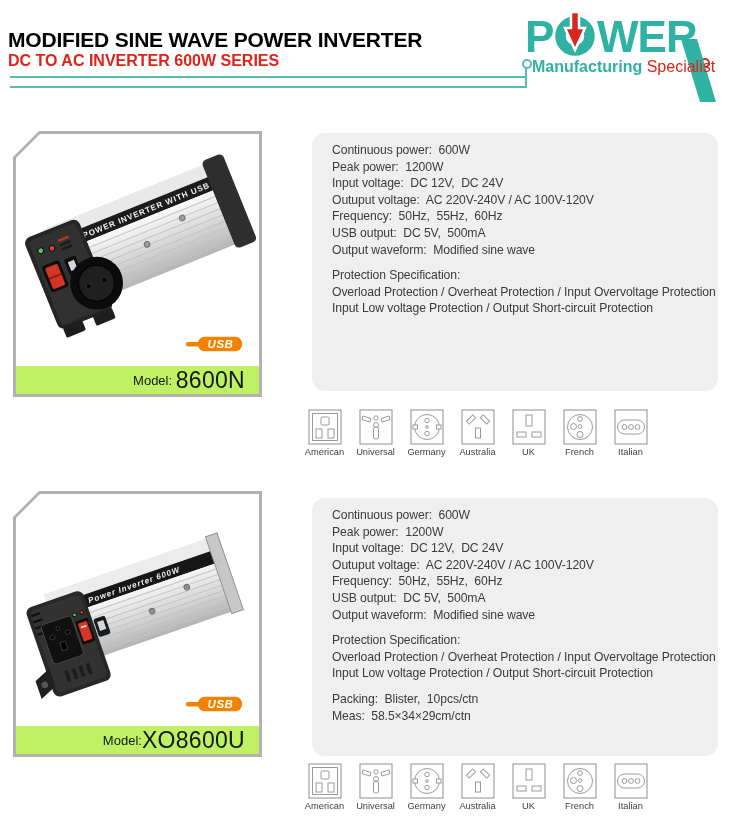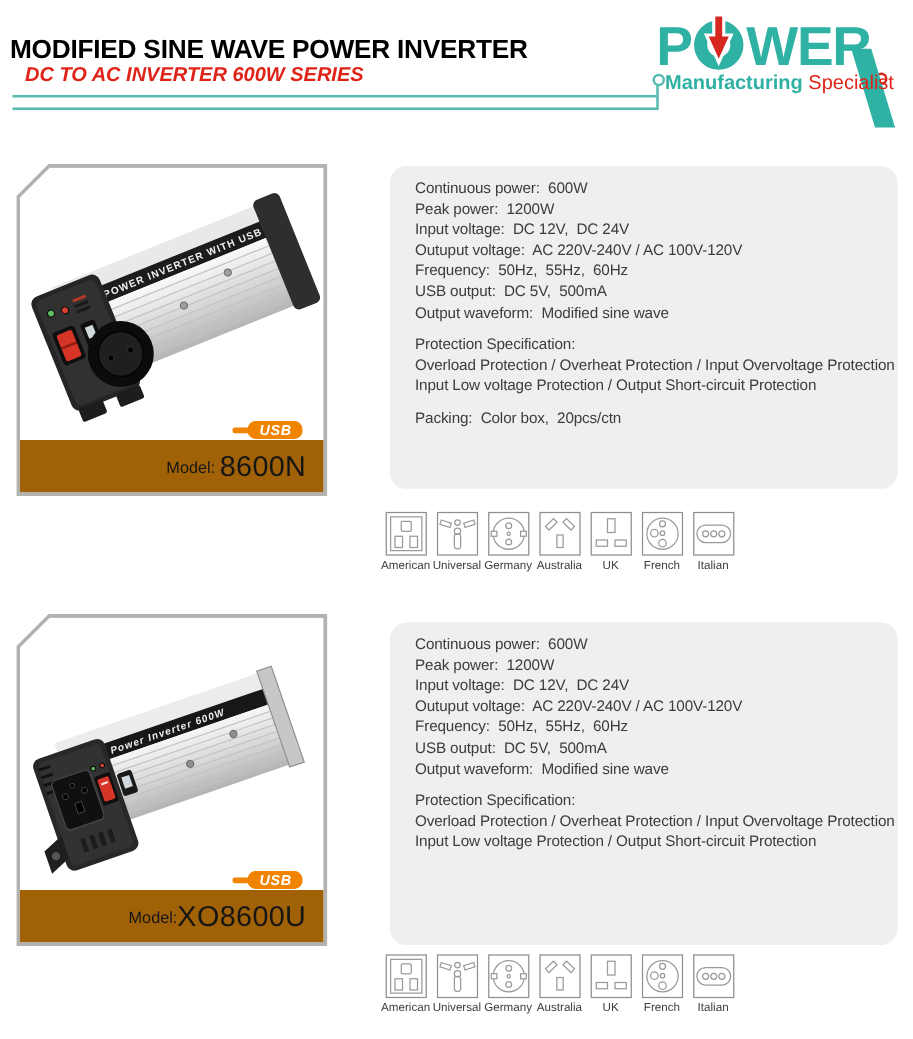--- a/index.html
+++ b/index.html
@@ -1,51 +1,51 @@
 <!DOCTYPE html>
 <html><head>
 <meta charset="utf-8">
 <style>
   html,body{margin:0;padding:0;background:#fff;}
   .page{position:relative;width:730px;height:831px;background:#fff;overflow:hidden;
         font-family:"Liberation Sans", sans-serif;}
   
   .title1{position:absolute;left:8px;top:28px;font-size:21px;font-weight:bold;color:#000000;letter-spacing:-0.2px;white-space:pre;}
-  .title2{position:absolute;left:20px;top:52px;font-size:16px;font-weight:bold;color:#e02318;white-space:pre;font-style:italic;}
+  .title2{position:absolute;left:8px;top:52px;font-size:16px;font-weight:bold;color:#e02318;white-space:pre;}
   .rule{position:absolute;left:10px;width:516px;height:2px;background:#57bcaf;}
   .rule1{top:76px;} .rule2{top:86px;}
   .rule-vert{position:absolute;left:525px;top:67px;width:2px;height:21px;background:#57bcaf;}
   .dot{position:absolute;width:6px;height:6px;border-radius:50%;background:#fff;}
   .dot-left{left:522px;top:59px;border:2px solid #57bcaf;}
   .dot-right{left:700px;top:58px;border:2px solid #d6281e;}
   .logo-svg{position:absolute;left:513px;top:6px;width:212px;height:102px;overflow:visible;}
   .tagline{position:absolute;left:532px;top:58px;font-size:16px;white-space:pre;}
   .tagline .tl{color:#2fb1a3;font-weight:bold;}
   .tagline .tr{color:#e02318;}
   
   .card{position:absolute;left:13px;width:249px;height:266px;}
   .card1{top:131px;} .card2{top:491px;}
   .card-frame{position:absolute;inset:0;background:#b2b2ae;
      clip-path:polygon(26px 0,100% 0,100% 100%,0 100%,0 26px);}
   .card-inner{position:absolute;inset:3px;background:#fff;
      clip-path:polygon(24px 0,100% 0,100% 100%,0 100%,0 24px);}
   .photo{position:absolute;left:9px;top:8px;width:226px;height:200px;overflow:visible;}
-  .model-bar{position:absolute;left:0;right:0;bottom:0;height:42px;background:#a16207;
+  .model-bar{position:absolute;left:0;right:0;bottom:0;height:28px;background:#bef264;
      display:flex;align-items:center;justify-content:flex-end;padding-right:14px;box-sizing:border-box;}
   .model-prefix{font-size:13px;color:#161616;white-space:pre;}
   .model-number{font-size:23px;color:#161616;letter-spacing:0.3px;}
   .usb-badge{position:absolute;right:16px;bottom:42px;width:58px;height:16px;overflow:visible;}
   
   .spec-box{position:absolute;left:312px;width:406px;height:258px;background:#efefef;border-radius:13px;
      box-sizing:border-box;padding:9px 0 0 20px;overflow:hidden;}
   .spec1{top:133px;} .spec2{top:498px;}
   .spec-line{height:16.6px;line-height:16.6px;font-size:12.2px;color:#3c3c3c;white-space:pre;letter-spacing:-0.1px;}
   .spec-gap{height:9px;}
   
-  .plug-row{position:absolute;left:305px;display:flex;gap:2px;align-items:flex-end;}
+  .plug-row{position:absolute;left:305px;display:flex;gap:12px;align-items:flex-end;}
   .plugs1{top:409px;} .plugs2{top:763px;}
   .plug-item{width:39px;display:flex;flex-direction:column;align-items:center;}
   .plug-svg{width:34px;height:36px;}
   .plug-label{margin-top:2px;font-size:9.3px;color:#3d3d3d;white-space:nowrap;}
 </style>
 </head>
 <body>
 
 <div class="page">
 
@@ -124,21 +124,20 @@
     <div class="spec-line">Input voltage:  DC 12V,  DC 24V</div>
     <div class="spec-line">Outuput voltage:  AC 220V-240V / AC 100V-120V</div>
     <div class="spec-line">Frequency:  50Hz,  55Hz,  60Hz</div>
     <div class="spec-line">USB output:  DC 5V,  500mA</div>
     <div class="spec-line">Output waveform:  Modified sine wave</div>
     <div class="spec-gap"></div>
     <div class="spec-line">Protection Specification:</div>
     <div class="spec-line">Overload Protection / Overheat Protection / Input Overvoltage Protection</div>
     <div class="spec-line">Input Low voltage Protection / Output Short-circuit Protection</div>
     <div class="spec-gap"></div>
-    <div class="spec-line">Packing:  Color box,  20pcs/ctn</div>
   </div>
 
   <div class="plug-row plugs1">
     <div class="plug-item">
       <svg class="plug-svg" viewBox="0 0 34 36">
           <rect x="1" y="1" width="32" height="34" fill="#fff" stroke="#8e8e8e"></rect>
           <rect x="4.5" y="4.5" width="25" height="27" fill="none" stroke="#9a9a9a"></rect>
           <rect x="13" y="8" width="8" height="8" rx="1" fill="none" stroke="#9a9a9a"></rect>
           <rect x="8" y="20" width="6" height="9" fill="none" stroke="#9a9a9a"></rect>
           <rect x="20" y="20" width="6" height="9" fill="none" stroke="#9a9a9a"></rect>
@@ -273,20 +272,22 @@
     <div class="spec-line">Input voltage:  DC 12V,  DC 24V</div>
     <div class="spec-line">Outuput voltage:  AC 220V-240V / AC 100V-120V</div>
     <div class="spec-line">Frequency:  50Hz,  55Hz,  60Hz</div>
     <div class="spec-line">USB output:  DC 5V,  500mA</div>
     <div class="spec-line">Output waveform:  Modified sine wave</div>
     <div class="spec-gap"></div>
     <div class="spec-line">Protection Specification:</div>
     <div class="spec-line">Overload Protection / Overheat Protection / Input Overvoltage Protection</div>
     <div class="spec-line">Input Low voltage Protection / Output Short-circuit Protection</div>
     <div class="spec-gap"></div>
+    <div class="spec-line">Packing:  Blister,  10pcs/ctn</div>
+    <div class="spec-line">Meas:  58.5×34×29cm/ctn</div>
   </div>
 
   <div class="plug-row plugs2">
     <div class="plug-item">
       <svg class="plug-svg" viewBox="0 0 34 36">
           <rect x="1" y="1" width="32" height="34" fill="#fff" stroke="#8e8e8e"></rect>
           <rect x="4.5" y="4.5" width="25" height="27" fill="none" stroke="#9a9a9a"></rect>
           <rect x="13" y="8" width="8" height="8" rx="1" fill="none" stroke="#9a9a9a"></rect>
           <rect x="8" y="20" width="6" height="9" fill="none" stroke="#9a9a9a"></rect>
           <rect x="20" y="20" width="6" height="9" fill="none" stroke="#9a9a9a"></rect>

